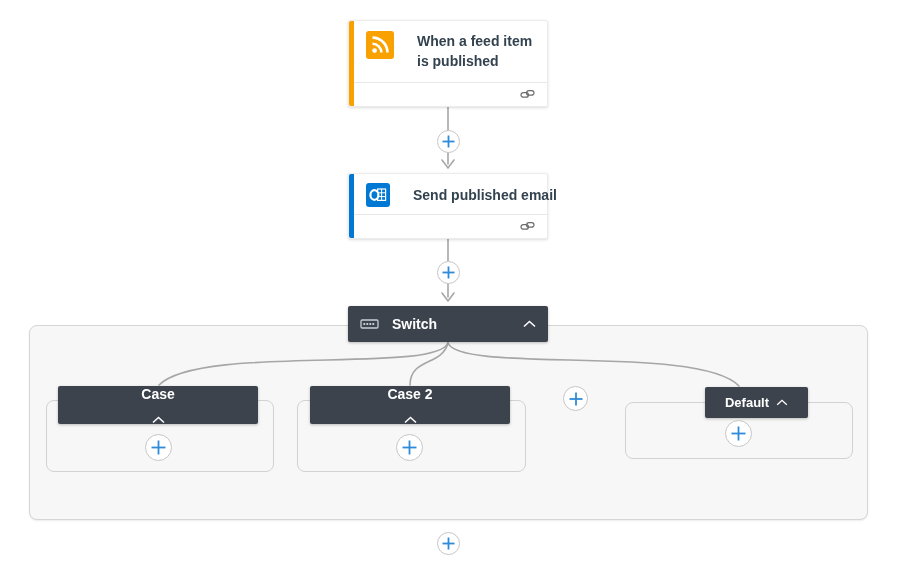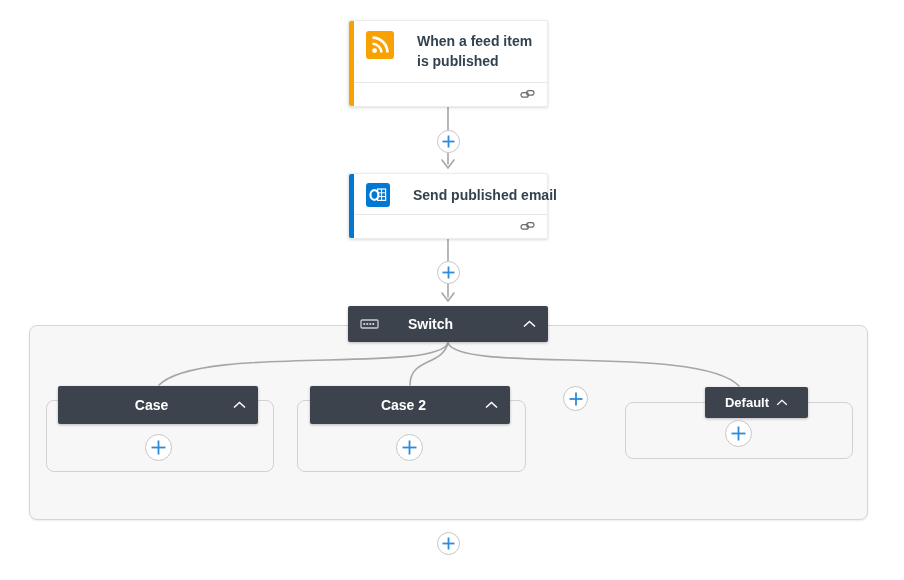--- a/index.html
+++ b/index.html
@@ -43,21 +43,21 @@
   
   .dark-header{
     position:absolute;background:#3D434D;border-radius:2px;color:#fff;
     display:flex;align-items:center;z-index:5;box-sizing:border-box;
     box-shadow:0 1px 3px rgba(0,0,0,.25);cursor:pointer;
     font-size:14px;font-weight:700;
   }
   .dark-header .hd-label{white-space:nowrap;}
   .switch-hd{padding:0 12px;}
   .switch-hd .hd-label{margin-left:13px;flex:1;text-align:left;}
-  .case-hd{padding:0 12px;}
+  .case-hd{padding:0 12px;flex-direction:column;}
   .case-hd .hd-label{flex:1;text-align:center;}
   .default-hd{justify-content:center;gap:7px;padding:0 8px;font-size:13px;}
   
   .plus-btn{
     position:absolute;background:#ffffff;border:1px solid #c6c6c6;border-radius:50%;
     display:flex;align-items:center;justify-content:center;z-index:6;
     box-sizing:border-box;cursor:pointer;box-shadow:0 0 0 3px rgba(255,255,255,0);
   }
   .plus-sm{width:23px;height:23px;}
   .plus-md{width:25px;height:25px;}
@@ -144,21 +144,21 @@
 
 <div class="plus-btn plus-sm" style="left:437px;top:261px;">
   <span class="icon">
     <svg width="13" height="13" viewBox="0 0 13 13" stroke="#2E8BD9" stroke-width="1.8">
       <line x1="6.5" y1="0.5" x2="6.5" y2="12.5"></line>
         <line x1="0.5" y1="6.5" x2="12.5" y2="6.5"></line>
     </svg>
   </span>
 </div>
 
-<div class="dark-header switch-hd" style="left:348px;top:306px;width:200px;height:36px;gap:16px;">
+<div class="dark-header switch-hd" style="left:348px;top:306px;width:200px;height:36px;">
   <span class="icon">
     <svg width="19" height="10" viewBox="0 0 19 10" fill="none" stroke="#c9cdd3" stroke-width="1.3">
       <rect x="1" y="1" width="17" height="8" rx="1.2"></rect>
       <g fill="#c9cdd3" stroke="none">
         <rect x="3.4" y="4" width="1.8" height="2"></rect>
           <rect x="6.4" y="4" width="1.8" height="2"></rect>
         <rect x="9.4" y="4" width="1.8" height="2"></rect>
           <rect x="12.4" y="4" width="1.8" height="2"></rect>
       </g>
     </svg>

